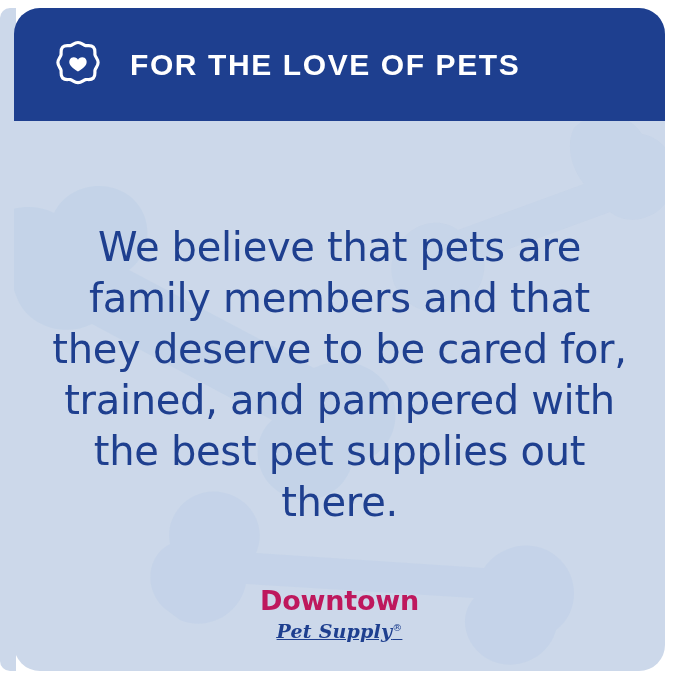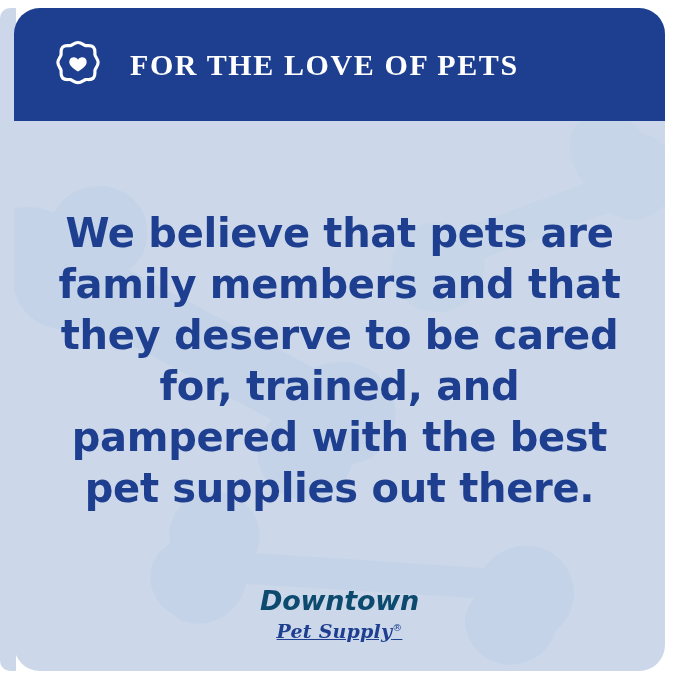--- a/index.html
+++ b/index.html
@@ -55,54 +55,53 @@
     width: 52px;
     height: 52px;
     flex: 0 0 auto;
     margin-right: 26px;
   }
   .header-title {
     color: #ffffff;
     font-size: 30px;
     font-weight: bold;
     letter-spacing: 1.6px;
-    font-family: Liberation Serif, serif;
+    font-family: Liberation Sans, sans-serif;
     text-transform: uppercase;
     white-space: nowrap;
   }
   .quote {
     position: absolute;
     left: 0;
-    top: 200px;
+    top: 214px;
     width: 651px;
     text-align: center;
     color: #1e3f8f;
     font-size: 40px;
     line-height: 51px;
-    font-weight: bold;
+    font-weight: normal;
     font-family: "DejaVu Sans", sans-serif;
     padding: 0 34px;
     box-sizing: border-box;
     letter-spacing: -0.3px;
   }
   .brand {
     position: absolute;
     left: 0;
     bottom: 28px;
     width: 651px;
     text-align: center;
   }
   .brand-name {
-    color: #0c4a6e;
+    color: #be185d;
     font-size: 27px;
     font-weight: bold;
     font-family: "DejaVu Sans", sans-serif;
     letter-spacing: -0.2px;
     line-height: 30px;
-    font-style: italic;
   }
   .brand-sub {
     color: #1e3f8f;
     font-size: 19px;
     font-family: "DejaVu Serif", serif;
     font-style: italic;
     font-weight: bold;
     line-height: 24px;
     letter-spacing: 0.2px;
     text-decoration: underline;

